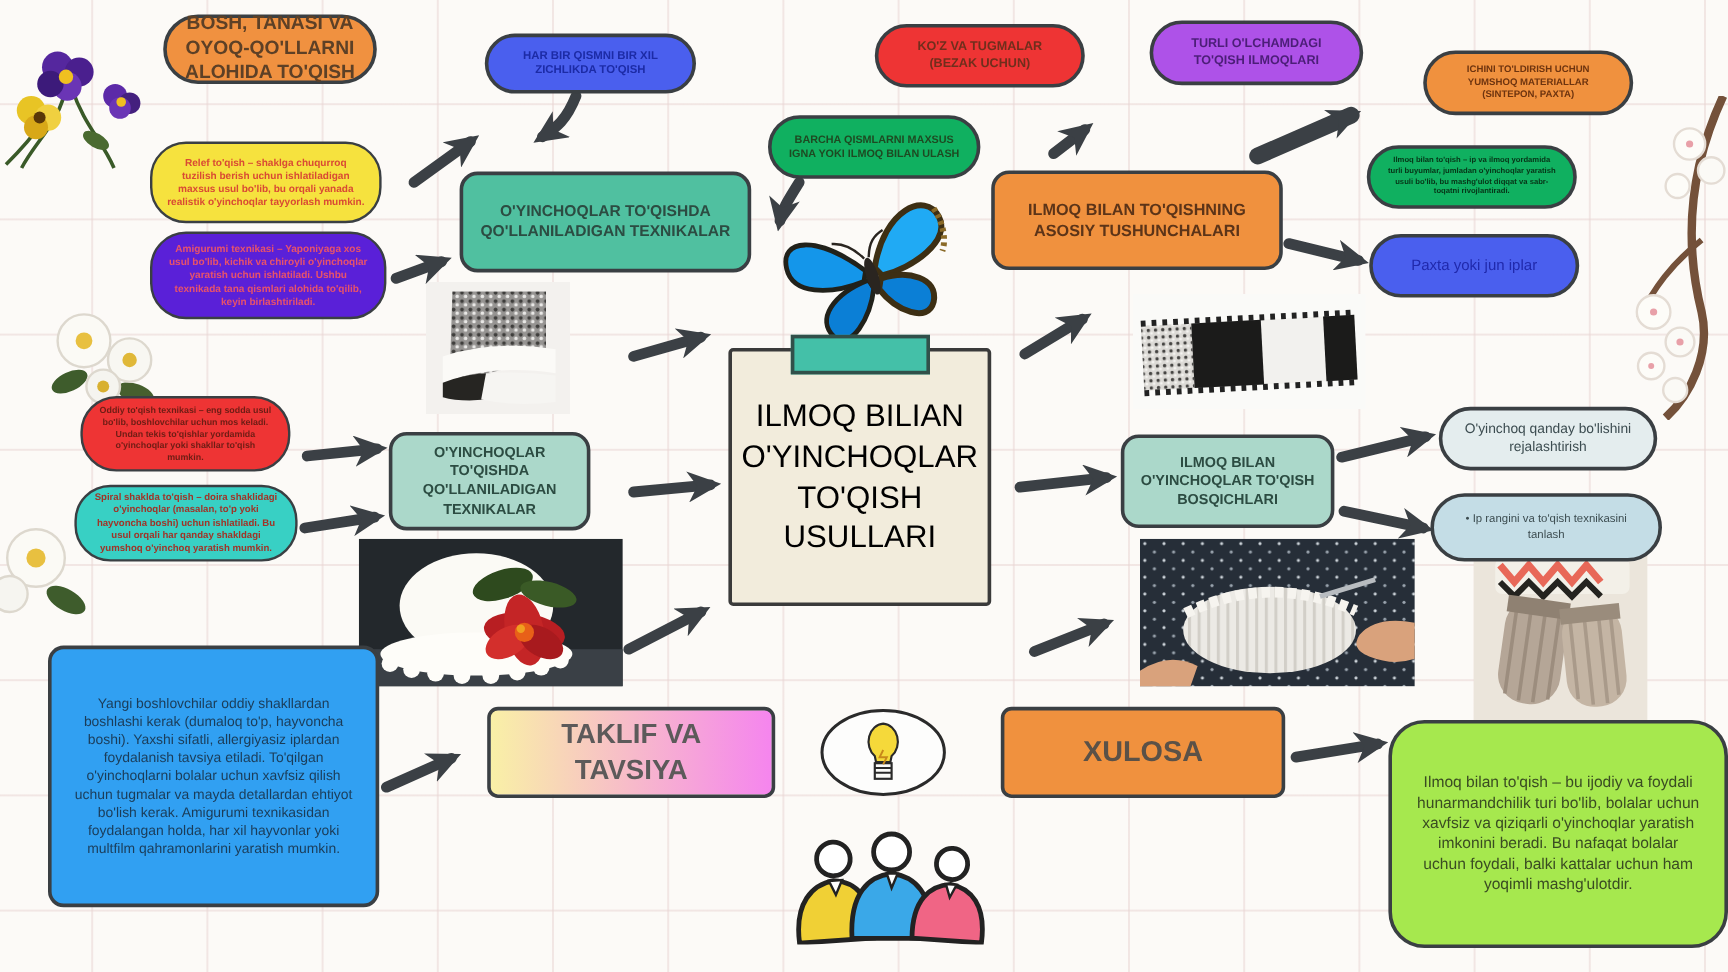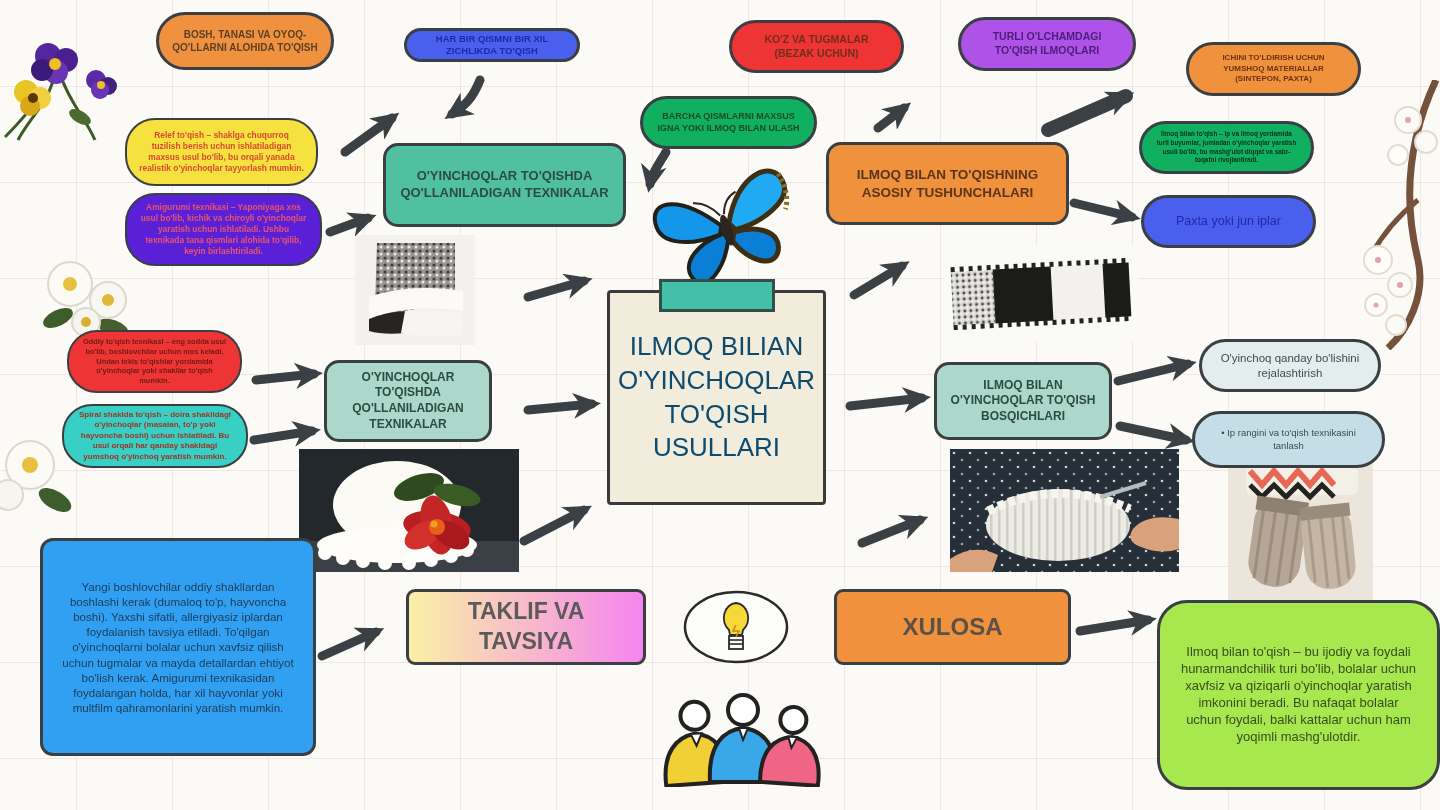--- a/index.html
+++ b/index.html
@@ -15,22 +15,22 @@
   }
   .node{
     position:absolute;display:flex;align-items:center;justify-content:center;
     text-align:center;border:3px solid #3a3f43;box-sizing:border-box;
     padding:4px 12px;font-weight:700;z-index:3;line-height:1.3;
   }
   .pill{border-radius:30px;}
   .rrect{border-radius:15px;}
   .biground{border-radius:30px;}
 
-  .n-bosh{left:156px;top:12px;width:178px;height:58px;background:#f09140;color:#5d4026;font-size:10px;}
-  .n-harbir{left:404px;top:28px;width:176px;height:34px;background:#4a5fee;color:#1c2ba6;font-size:9.5px;justify-content:flex-end;}
+  .n-bosh{left:136px;top:12px;width:178px;height:58px;background:#f09140;color:#5d4026;font-size:16px;}
+  .n-harbir{left:404px;top:28px;width:176px;height:50px;background:#4a5fee;color:#1c2ba6;font-size:9.5px;justify-content:flex-end;}
   .n-relef{left:125px;top:118px;width:193px;height:68px;background:#f6e23e;color:#d94a34;font-size:8.4px;border-width:2.5px;}
   .n-amigurumi{left:125px;top:193px;width:197px;height:73px;background:#5a20d8;color:#e8536a;font-size:8.4px;border-width:2.5px;}
   .n-textop{left:383px;top:143px;width:243px;height:84px;background:#50c0a0;color:#2c4c42;font-size:13px;}
   .n-barcha{left:640px;top:96px;width:177px;height:53px;background:#10b060;color:#1e4a22;font-size:9px;}
   .n-koz{left:729px;top:20px;width:175px;height:53px;background:#ee3434;color:#702e1c;font-size:10.5px;}
   .n-turli{left:958px;top:17px;width:178px;height:54px;background:#ae52e8;color:#4c1e78;font-size:10.5px;}
   .n-ichini{left:1186px;top:42px;width:175px;height:54px;background:#f0913e;color:#6e340f;font-size:8px;}
   .n-ilmoqdef{left:1139px;top:121px;width:175px;height:53px;background:#10b060;color:#073417;font-size:6.4px;line-height:1.35;padding:4px 14px;}
   .n-asosiy{left:826px;top:142px;width:243px;height:83px;background:#f0913e;color:#5c3418;font-size:13.5px;}
   .n-paxta{left:1141px;top:195px;width:175px;height:53px;background:#4a5fee;color:#2029ac;font-size:12.5px;font-weight:400;}
@@ -42,21 +42,21 @@
   .n-iprang{left:1192px;top:411px;width:193px;height:57px;background:#c4dde6;color:#3c4c50;font-size:9.5px;font-weight:400;}
   .n-taklifbody{left:40px;top:538px;width:276px;height:218px;background:#31a0f2;color:#1b3c58;font-size:11.6px;font-weight:400;padding:10px 16px;border-radius:13px;}
   .n-taklif{left:385px;top:589px;width:240px;height:76px;background:linear-gradient(90deg,#f9f0a6,#f585ee);color:#5c5a5a;font-size:23px;border-radius:9px;margin-left:21px;}
   .n-xulosa{left:834px;top:589px;width:237px;height:76px;background:#f0913e;color:#5b5147;font-size:24px;border-radius:9px;}
   .n-xulosabody{left:1157px;top:600px;width:283px;height:190px;background:#a6e84e;color:#3a4c22;font-size:13px;font-weight:400;padding:10px 20px;justify-content:flex-end;}
 
   .center-card{
     position:absolute;left:607px;top:290px;width:219px;height:215px;z-index:3;
     background:#f2ecdc;border:3.5px solid #3a3a3a;border-radius:4px;
     display:flex;align-items:center;justify-content:center;text-align:center;
-    color:#0c4a6e;font-size:26px;line-height:1.3;font-weight:400;padding:6px;box-sizing:border-box;
+    color:#000000;font-size:26px;line-height:1.3;font-weight:400;padding:6px;box-sizing:border-box;
   }
   .center-tab{
     position:absolute;left:659px;top:279px;width:116px;height:33px;z-index:4;
     background:#44c0a8;border:3px solid #31504a;box-sizing:border-box;
   }
   .deco{position:absolute;z-index:1;}
   .photo{position:absolute;z-index:2;}
   .arrows{position:absolute;left:0;top:0;z-index:2;}
   .bulb-oval{position:absolute;left:682px;top:589px;width:108px;height:77px;z-index:3;}
   .people{position:absolute;left:648px;top:692px;width:185px;height:95px;z-index:3;}

